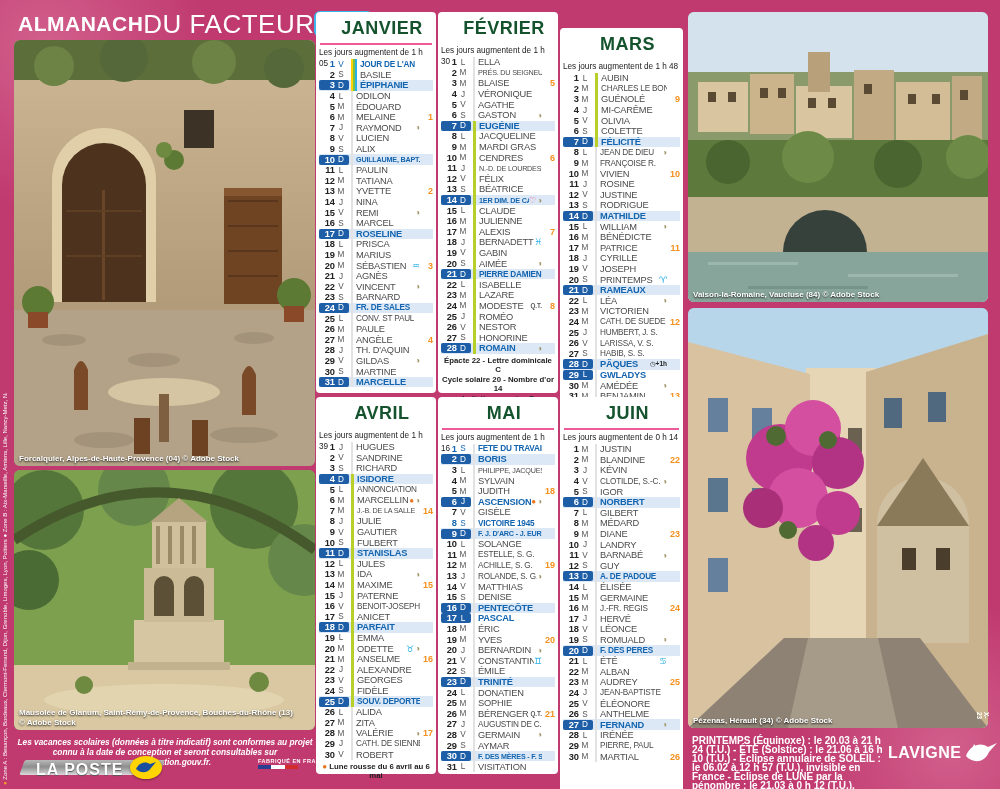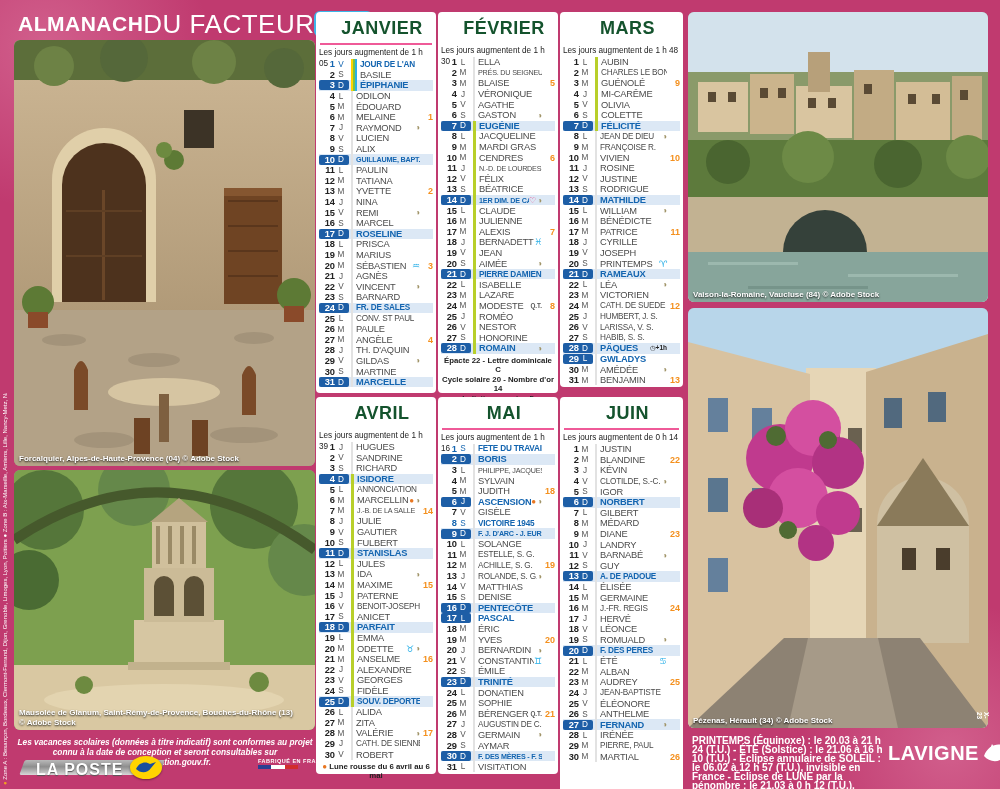--- a/index.html
+++ b/index.html
@@ -16,21 +16,21 @@
   .ph1{left:14px;top:40px;width:301px;height:426px;}
   .ph2{left:14px;top:470px;width:301px;height:260px;}
   .ph3{left:688px;top:12px;width:300px;height:290px;}
   .ph4{left:688px;top:308px;width:300px;height:420px;}
   .caption{position:absolute;left:5px;bottom:3px;color:#fff;font-size:8px;font-weight:bold;
            text-shadow:0 1px 2px rgba(0,0,0,.9);line-height:9.5px;}
   
   .month{position:absolute;background:#fff;border-radius:4px;padding:2px 3px;display:flex;flex-direction:column;box-sizing:border-box;}
   .m0{left:316px;top:12px;width:120px;height:381px;}
   .m1{left:438px;top:12px;width:120px;height:381px;}
-  .m2{left:560px;top:12px;width:123px;height:375px;}
+  .m2{left:560px;top:28px;width:123px;height:375px;}
   .m3{left:316px;top:397px;width:120px;height:377px;}
   .m4{left:438px;top:397px;width:120px;height:377px;}
   .m5{left:560px;top:397px;width:123px;height:432px;}
   .mtitle{font-size:18px;font-weight:bold;color:#14532d;text-align:center;height:29px;line-height:29px;letter-spacing:.5px;margin-left:12px;}
   .mrule{height:2px;background:#ef5a98;margin:0 1px 2px;}
   .mnote{font-size:8.2px;color:#222;height:11px;line-height:11px;margin-bottom:1px;}
   .mrows{display:flex;flex-direction:column;}
   .drow{display:flex;align-items:center;height:10.6px;font-size:9.3px;color:#4a4a4a;}
   .numwrap{display:flex;width:30px;flex:none;align-items:center;height:10px;}
   .daynum{width:16px;text-align:right;font-weight:bold;color:#222;font-size:9.3px;}
@@ -62,21 +62,21 @@
   .lp-band{position:absolute;left:0;top:2px;width:140px;height:15px;transform:skewX(-20deg);
            background:linear-gradient(180deg,#b9b9b9,#8e8e8e 45%,#d9d9d9);border-radius:2px;}
   .lp-label{position:absolute;left:14px;top:3px;color:#fff;font-size:16px;font-weight:bold;letter-spacing:1px;text-shadow:0 1px 1px #555;}
   .lp-bird{position:absolute;left:108px;top:-2px;width:32px;height:23px;background:#ffd400;border-radius:50%;display:flex;align-items:center;justify-content:center;box-shadow:0 1px 2px rgba(0,0,0,.4);}
   .fabrique{position:absolute;left:258px;top:758px;color:#fff;font-size:5.5px;font-weight:bold;letter-spacing:.5px;text-align:center;}
   .flag{width:40px;height:4px;margin-top:1px;display:flex;}
   .flag i{flex:1;}.flag .b{background:#2b3f92;}.flag .w{background:#fff;}.flag .r{background:#d12d2d;}
   
   .astro{position:absolute;left:692px;top:736px;width:192px;color:#fff;font-size:10px;font-weight:bold;line-height:9px;}
   .lavigne{position:absolute;left:888px;top:740px;display:flex;align-items:center;gap:3px;color:#fff;}
-  .lavigne .lv{font-size:20px;font-weight:bold;letter-spacing:.5px;}
+  .lavigne .lv{font-size:16px;font-weight:bold;letter-spacing:.5px;}
   
   .zones{position:absolute;left:2px;top:785px;transform:rotate(-90deg);transform-origin:top left;
          width:392px;color:#fff;font-size:6px;white-space:nowrap;overflow:hidden;}
   .zones .zdot{color:#f4a11e;}
   .xcode{position:absolute;left:990px;top:712px;transform:rotate(90deg);transform-origin:top left;color:#fff;font-size:6.5px;font-weight:bold;}
 </style>
 </head>
 <body>
 
 <div class="corner-glow" style="left:-120px;top:-120px;width:330px;height:330px;"></div>
@@ -760,21 +760,21 @@
           <span class="icon-zodiac">♓</span>
         </span>
         <span class="dweek"></span>
       </div>
       <div class="drow">
         <span class="numwrap">
           <span class="daynum">19</span>
           <span class="dwd">V</span>
         </span>
         <span class="vbar vac"></span>
-        <span class="dname">JEAN</span>
+        <span class="dname">GABIN</span>
         <span class="dicons"></span>
         <span class="dweek"></span>
       </div>
       <div class="drow">
         <span class="numwrap">
           <span class="daynum">20</span>
           <span class="dwd">S</span>
         </span>
         <span class="vbar vac"></span>
         <span class="dname">AIMÉE</span>

